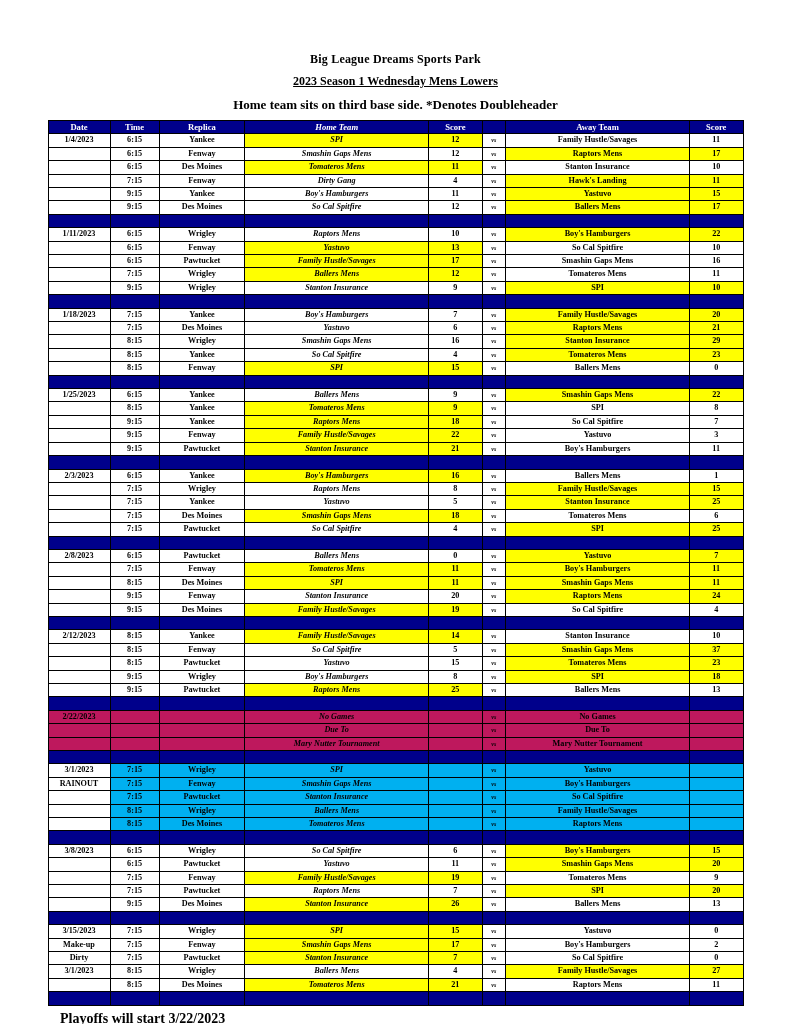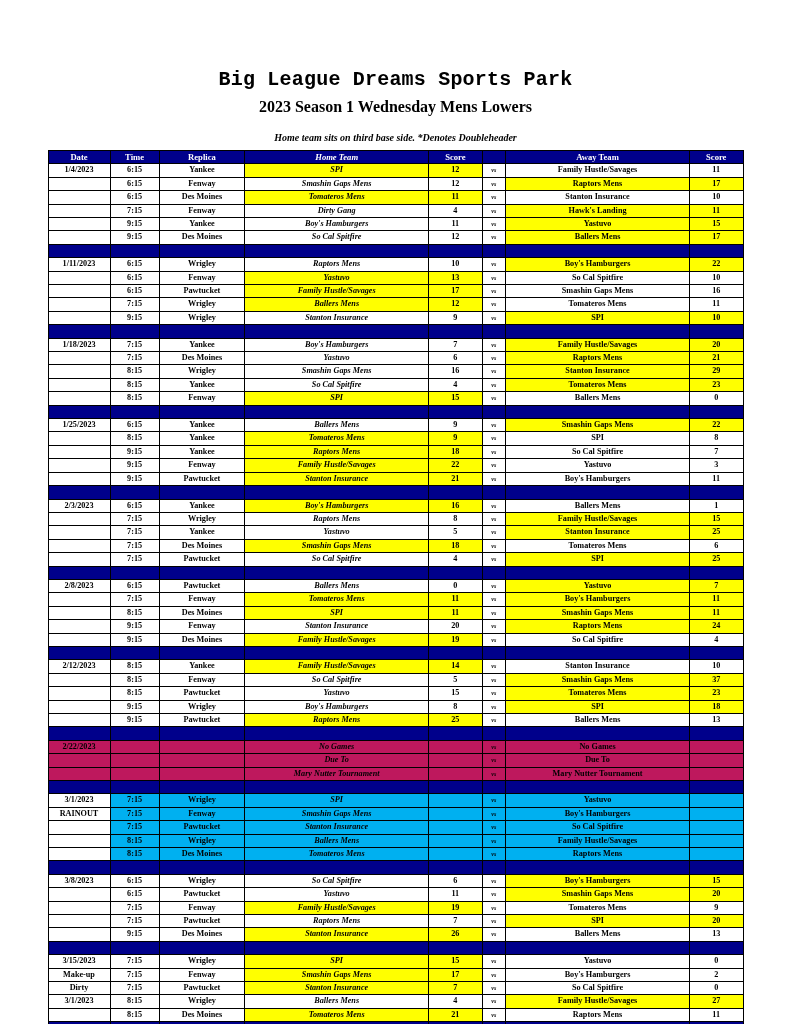--- a/index.html
+++ b/index.html
@@ -1,21 +1,21 @@
 <!DOCTYPE html>
 <html><head>
 <meta charset="utf-8">
 <style>
   html,body{margin:0;padding:0;background:#fff;}
   body{width:791px;height:1024px;font-family:"Liberation Serif",serif;}
   .page{width:791px;height:1024px;position:relative;background:#fff;}
   .hdr{text-align:center;}
-  .title1{font-size:20px;font-weight:bold;font-family:Liberation Mono, monospace;margin-top:68px;letter-spacing:.2px;}
-  .title2{font-size:16px;font-weight:bold;margin-top:7px;}
-  .title3{font-size:10px;font-weight:bold;font-style:italic;margin-top:16px;}
+  .title1{font-size:12px;font-weight:bold;font-family:Liberation Serif, serif;margin-top:52px;letter-spacing:.2px;}
+  .title2{font-size:12px;font-weight:bold;margin-top:7px;text-decoration:underline;}
+  .title3{font-size:13px;font-weight:bold;margin-top:8px;}
   table.sched{border-collapse:collapse;margin:7px auto 0 auto;width:696px;table-layout:fixed;font-size:8.2px;}
   table.sched td,table.sched th{border:1px solid #000;padding:0;height:12.4px;line-height:12.4px;text-align:center;overflow:hidden;white-space:nowrap;}
   .colhead td{background:#00008B;color:#fff;font-weight:bold;font-size:8.6px;}
   .c-date{width:58px;}
   .c-time{width:46px;}
   .c-rep{width:80px;}
   .c-home{width:172px;font-style:italic;}
   .c-score{width:50px;}
   .c-vs{width:22px;}
   .c-away{width:172px;}

